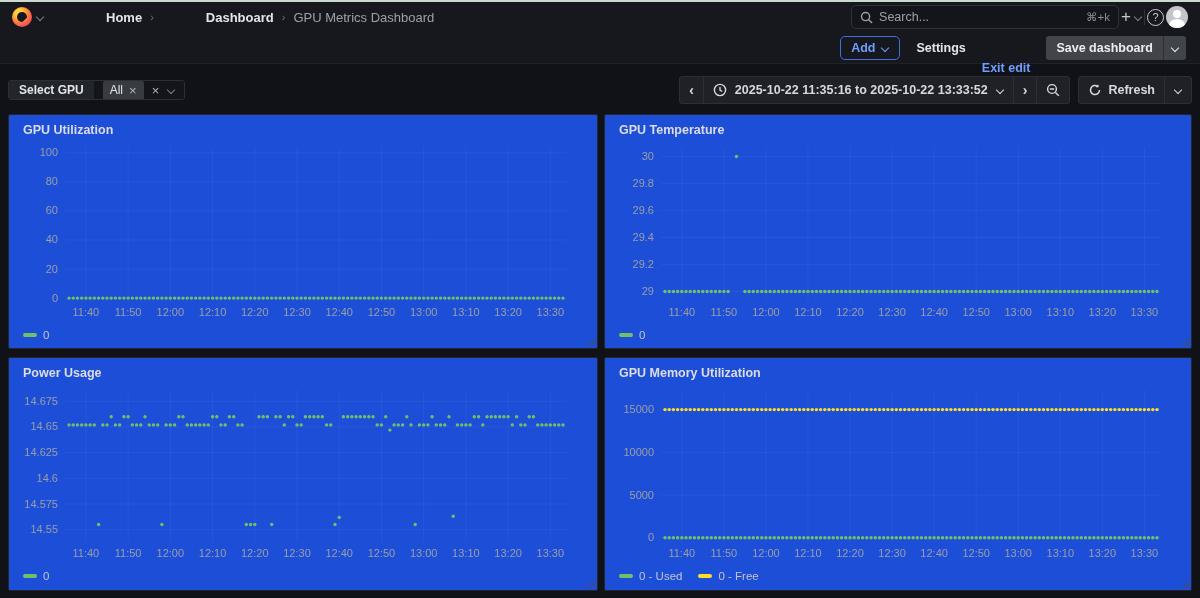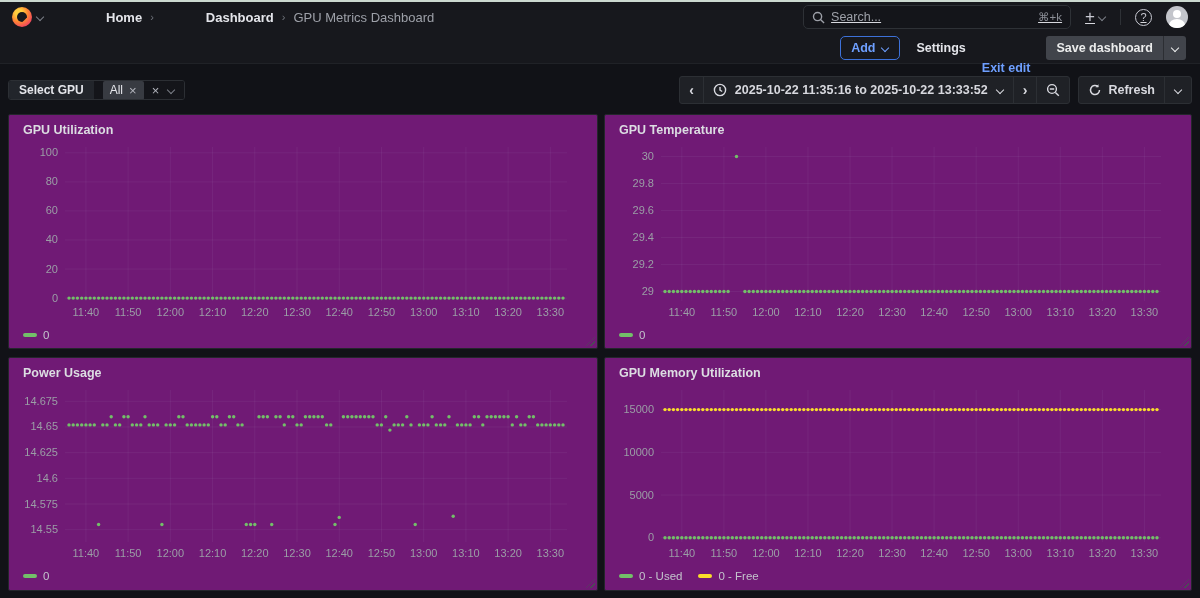--- a/index.html
+++ b/index.html
@@ -16,21 +16,21 @@
   .grafana-logo::after { content:""; position:absolute; inset:5px; border-radius:50%;
     background:#17181d; clip-path:polygon(0 0,100% 0,100% 55%,55% 100%,0 100%); }
   .chev { display:inline-block; width:8px; height:8px; position:relative; }
   .chev::before { content:""; position:absolute; left:1px; top:1px; width:5px; height:5px;
     border-right:1.5px solid currentColor; border-bottom:1.5px solid currentColor; transform:rotate(45deg); }
   .chev.dim { color:#7b7f87; }
   .breadcrumb { display:flex; align-items:center; gap:8px; margin-left:18px; font-size:13px; }
   .crumb { font-weight:700; color:#e4e5ea; cursor:pointer;padding-left:44px; }
   .crumb-sep { color:#70747c; font-size:11px; }
   .crumb-current { color:#9da0a8; font-weight:400; }
-  .nav-right { margin-left:auto; display:flex; align-items:center; gap:14px;text-decoration:underline; }
+  .nav-right { margin-left:auto; display:flex; align-items:center; gap:2px; }
   .searchbox { width:268px; height:24px; border:1px solid #2e3136; background:#14151a; border-radius:5px;
     display:flex; align-items:center; padding:0 8px; gap:6px; color:#9da0a8; font-size:12.5px; cursor:text; }
   .searchbox .hint { margin-left:auto; font-size:11.5px; color:#8b8e96; }
   .icon-btn { display:flex; align-items:center; gap:3px; color:#c8c9d2; cursor:pointer; font-size:15px; }
   .nav-divider { width:1px; height:16px; background:#2e3136; }
   .help-circle { width:17px; height:17px; border:1.4px solid #c8c9d2; border-radius:50%;
     font-size:11px; display:flex; align-items:center; justify-content:center; color:#c8c9d2; }
   .avatar { width:22px; height:22px; border-radius:50%; background:#c3c5cb; position:relative; overflow:hidden; cursor:pointer; }
   .avatar::before { content:""; position:absolute; top:4px; left:7px; width:8px; height:8px; border-radius:50%; background:#fff; }
   .avatar::after { content:""; position:absolute; top:13px; left:3px; width:16px; height:12px; border-radius:50%; background:#fff; }
@@ -60,21 +60,21 @@
   .time-controls { display:flex; align-items:center; gap:8px; }
   .seg-group { display:flex; align-items:stretch; height:28px; background:#1f2126; border:1px solid #2c2f34; border-radius:3px; overflow:hidden; }
   .seg { display:flex; align-items:center; padding:0 9px; cursor:pointer; color:#d8d9df; border-left:1px solid #2c2f34; }
   .seg:first-child { border-left:none; }
   .seg.arrow { font-size:14px; font-weight:700; }
   .timerange { gap:8px; font-size:12.5px; font-weight:700; display:flex; align-items:center; }
   .refresh-label { font-size:12.5px; font-weight:700; margin-left:6px; }
 
   
   .grid { display:grid; grid-template-columns:590px 588px; grid-template-rows:235px 234px; gap:8px 6px; padding:0 8px; }
-  .panel { background:#701a75; border:1px solid #24262c; border-radius:2px; position:relative; padding:6px 10px 4px 10px; }
+  .panel { background:#1d4ed8; border:1px solid #24262c; border-radius:2px; position:relative; padding:6px 10px 4px 10px; }
   .panel::after { content:""; position:absolute; right:2px; bottom:2px; width:9px; height:9px;
     background:repeating-linear-gradient(135deg, transparent 0 2.2px, #4a4d55 2.2px 3.4px);
     clip-path:polygon(100% 0,100% 100%,0 100%); cursor:nwse-resize; }
   .panel-title { font-size:12.5px; font-weight:700; color:#dcdde2; padding:2px 0 4px 4px; cursor:pointer; }
   .legend { display:flex; gap:16px; align-items:center; padding:2px 0 0 4px; height:18px; }
   .legend-item { display:flex; align-items:center; gap:6px; font-size:11.5px; color:#c3c4cc; cursor:pointer; }
   .legend-dash { width:14px; height:4px; border-radius:2px; }
   svg text { font-family:"Liberation Sans","DejaVu Sans",sans-serif; }
 </style>
 </head>

